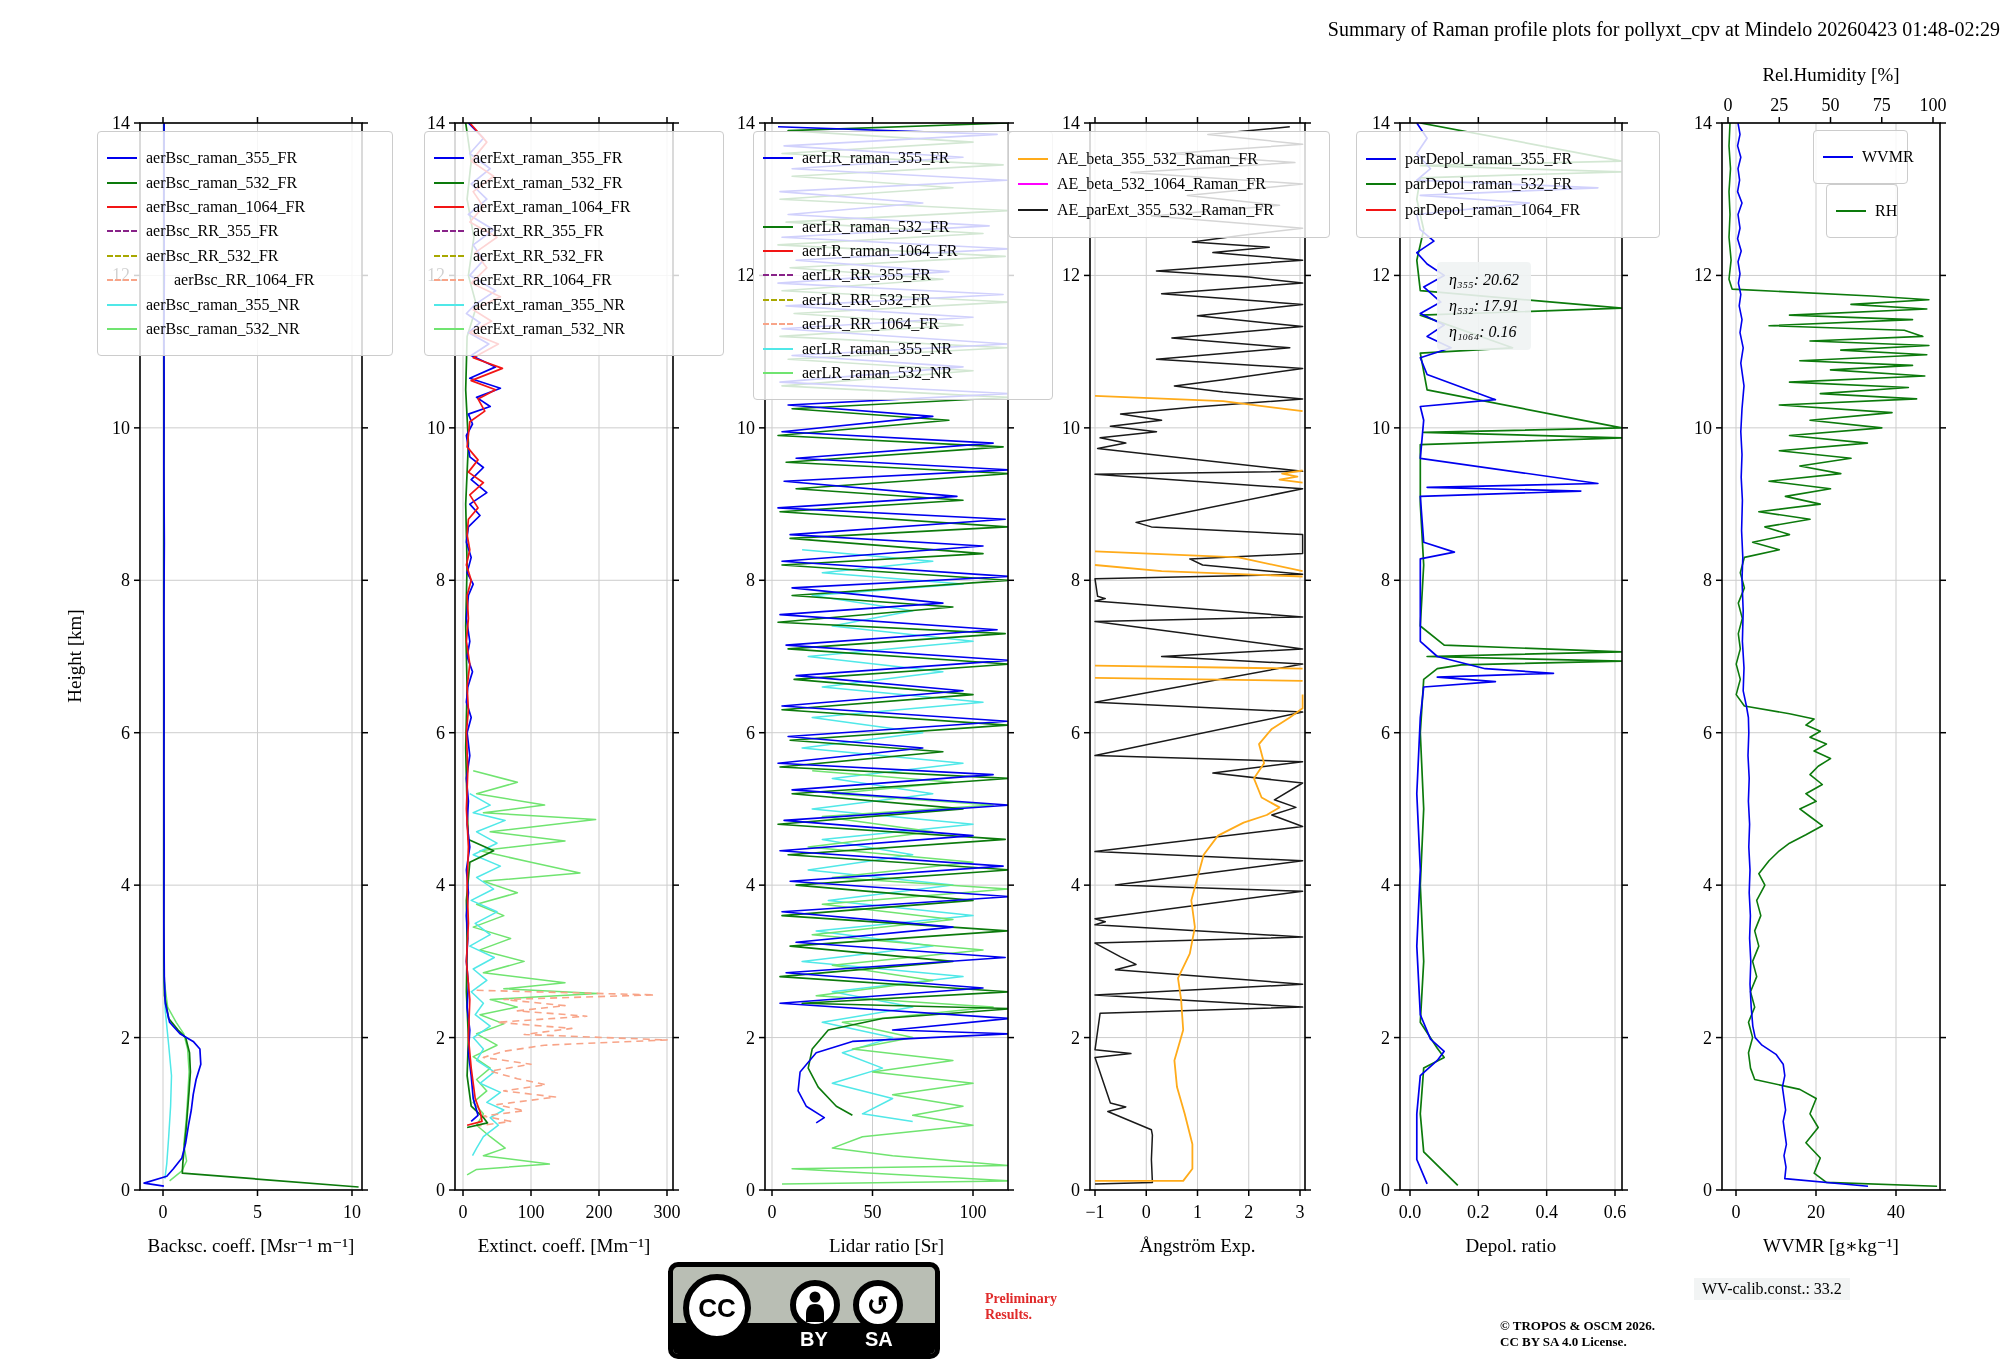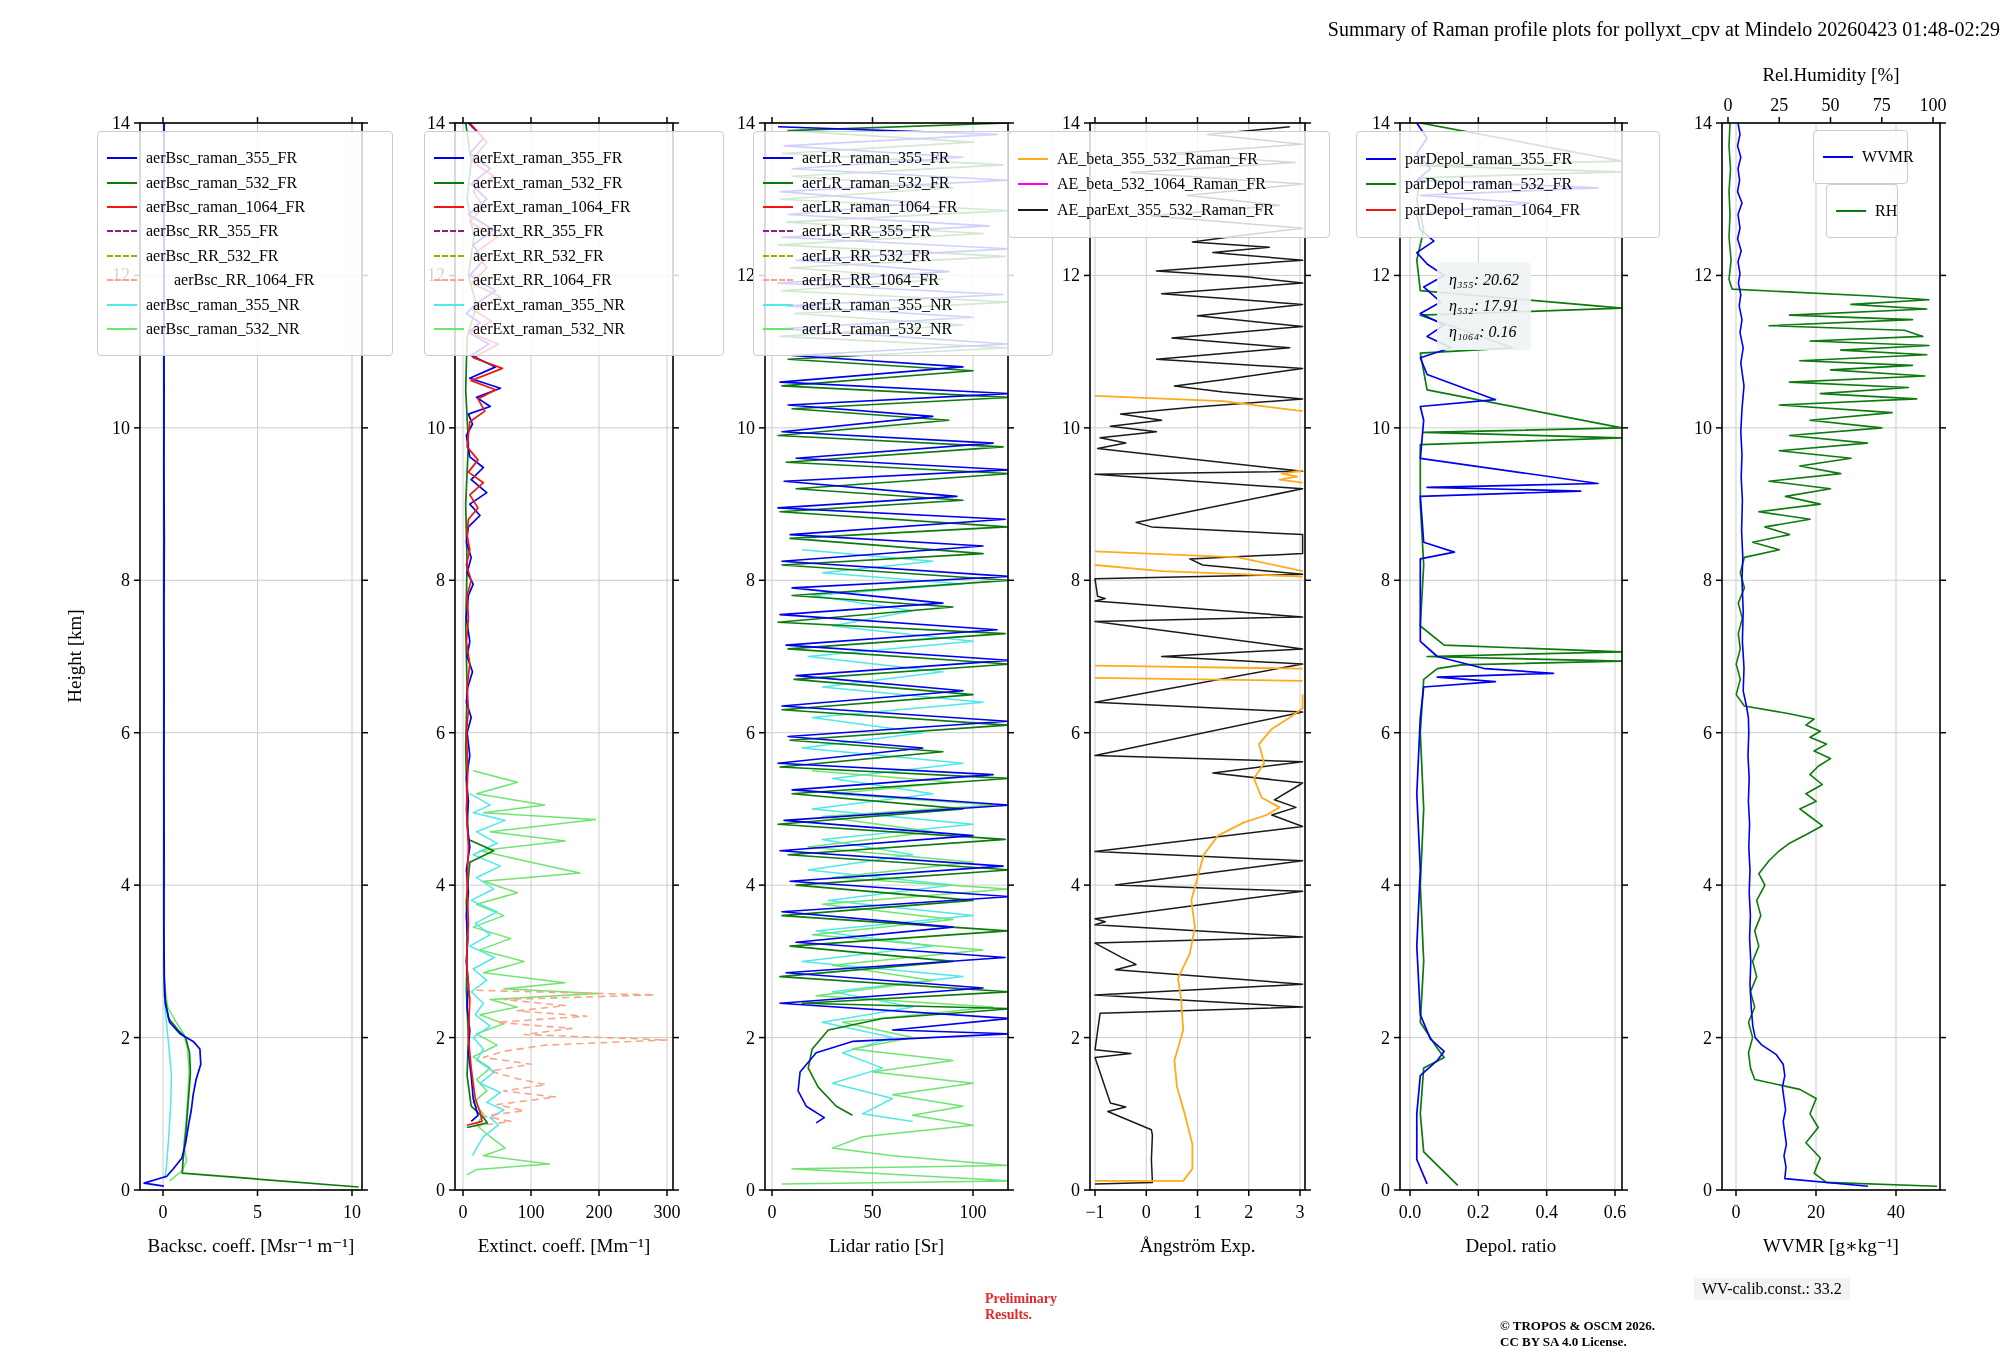--- a/index.html
+++ b/index.html
@@ -465,21 +465,21 @@
         <div class="lrow" style="height: 24.4px;">
           <span class="swatch" style="border-top-color: rgb(112, 228, 112);"></span>
           <span class="ltext">aerExt_raman_532_NR</span>
         </div>
       </div>
       <div class="legend" style="left: 753px; top: 131px; width: 300px;">
         <div class="lrow" style="height: 24.4px;">
           <span class="swatch" style="border-top-color: rgb(0, 0, 238);"></span>
           <span class="ltext">aerLR_raman_355_FR</span>
         </div>
-        <div class="lrow" style="height: 24.4px;">
+        <div class="lrow" style="height: 24.4px; margin-top: 44px;">
           <span class="swatch" style="border-top-color: rgb(12, 122, 12);"></span>
           <span class="ltext">aerLR_raman_532_FR</span>
         </div>
         <div class="lrow" style="height: 24.4px;">
           <span class="swatch" style="border-top-color: rgb(242, 21, 21);"></span>
           <span class="ltext">aerLR_raman_1064_FR</span>
         </div>
         <div class="lrow" style="height: 24.4px;">
           <span class="swatch" style="border-top-color: rgb(136, 34, 136); border-top-style: dashed;"></span>
           <span class="ltext">aerLR_RR_355_FR</span>
@@ -543,20 +543,33 @@
       </div>
     </div>
 
   <div id="eta-box">
     <div>η₃₅₅: 20.62</div>
     <div>η₅₃₂: 17.91</div>
     <div>η₁₀₆₄: 0.16</div>
   </div>
 
 
+  <div id="ccbadge">
+    <div id="ccbar"></div>
+    <div id="cc-cc" class="ccirc">CC</div>
+    <div id="cc-person" class="ccirc">
+      <svg width="34" height="34" viewBox="0 0 34 34">
+        <circle cx="17" cy="9" r="5.5" fill="#000"></circle>
+        <path d="M17 16c-7 0-9 5-9 10v8h18v-8c0-5-2-10-9-10z" fill="#000"></path>
+      </svg>
+    </div>
+    <div id="cc-arrow" class="ccirc">↺</div>
+    <div id="cc-by" class="ccword">BY</div>
+    <div id="cc-sa" class="ccword">SA</div>
+  </div>
 
   <div id="prelim">
     <div>Preliminary</div>
     <div>Results.</div>
   </div>
 
   <div id="copyright">
     <div>© TROPOS &amp; OSCM 2026.</div>
     <div>CC BY SA 4.0 License.</div>
   </div>

